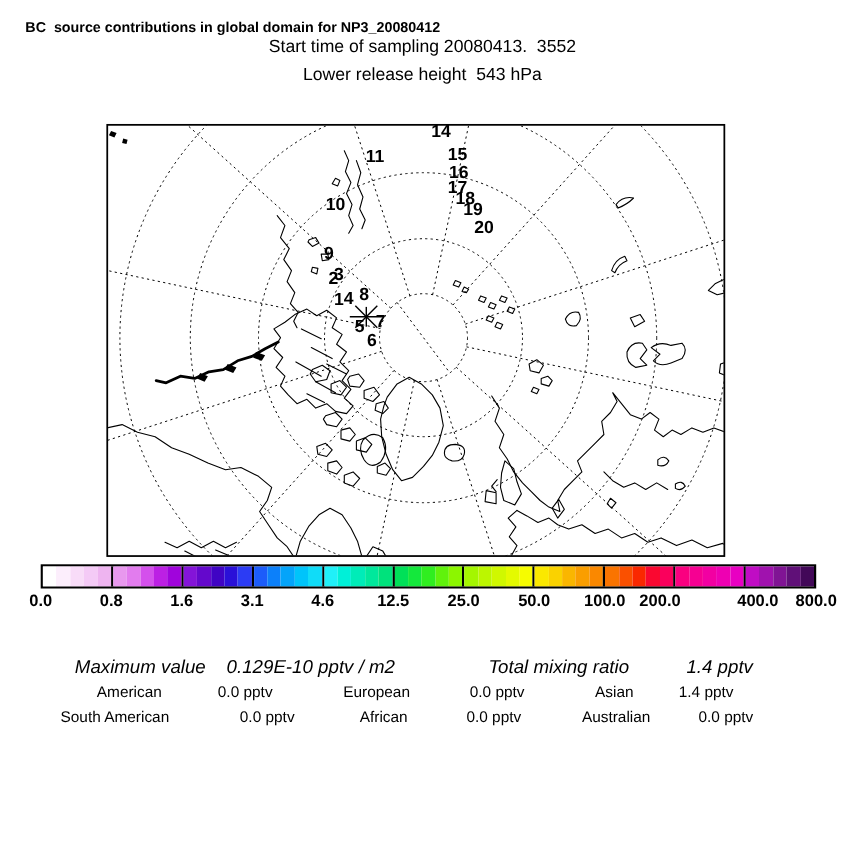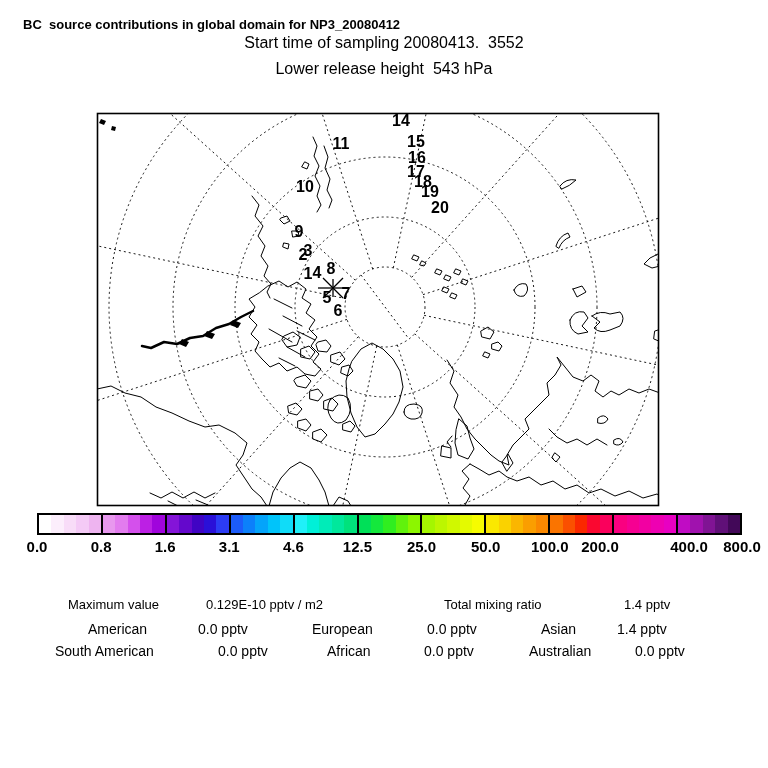--- a/index.html
+++ b/index.html
@@ -14,21 +14,21 @@
   .tnum{font-family:"Liberation Sans",sans-serif;font-weight:700;font-size:16px;fill:#000;}
   #colorbar{position:absolute;left:37px;top:513px;width:705px;height:22px;border:2px solid #000;
             box-sizing:border-box;display:flex;}
   .cbseg{flex:1;display:flex;}
   .cbseg + .cbseg{border-left:2px solid #000;}
   .cbcell{flex:1;}
   #cbticks{position:absolute;left:37px;top:538px;width:705px;height:18px;}
   .cbtick{position:absolute;transform:translateX(-50%);font-size:15px;font-weight:700;white-space:pre;}
   .unit{position:absolute;left:4px;top:576px;width:760px;text-align:center;font-size:15px;}
   .stat{position:absolute;font-size:14px;white-space:pre;}
-  .r1{font-size:13px;}
+  .r1{font-size:17px;font-style:italic;}
 </style>
 </head>
 <body>
 
 <div class="page">
 
   <div class="title">BC  source contributions in global domain for NP3_20080412</div>
   <div class="hline l2">
     <span>Start time of sampling 20080413.  3552</span>
   </div>

